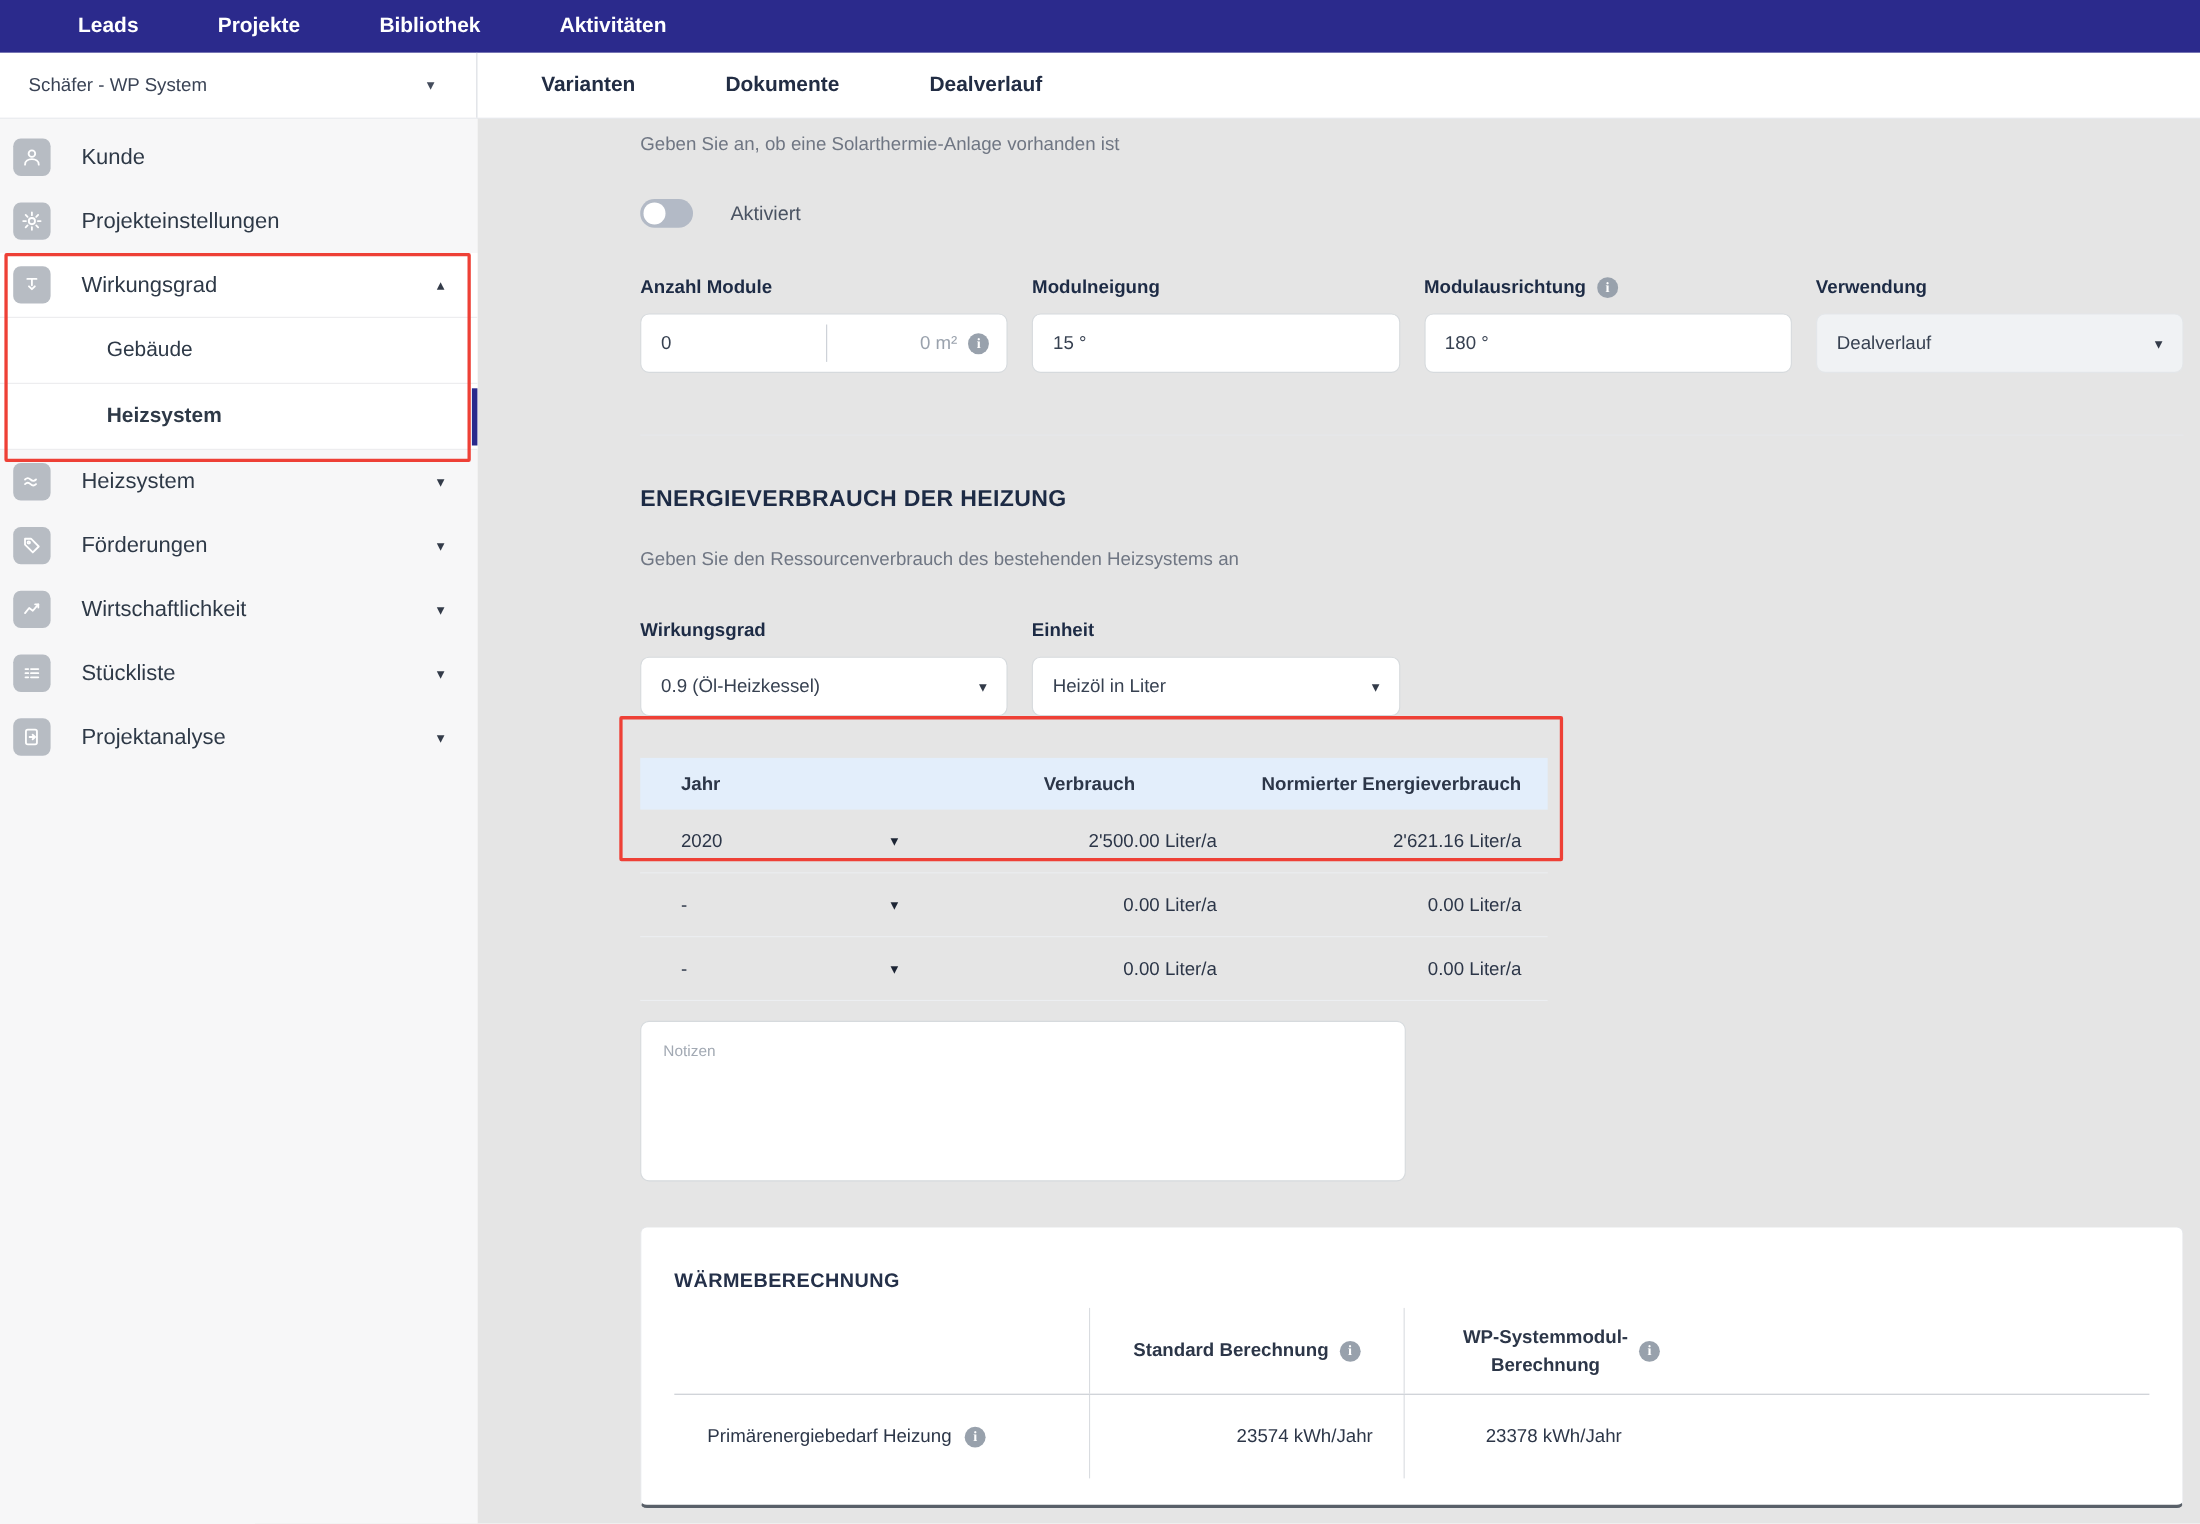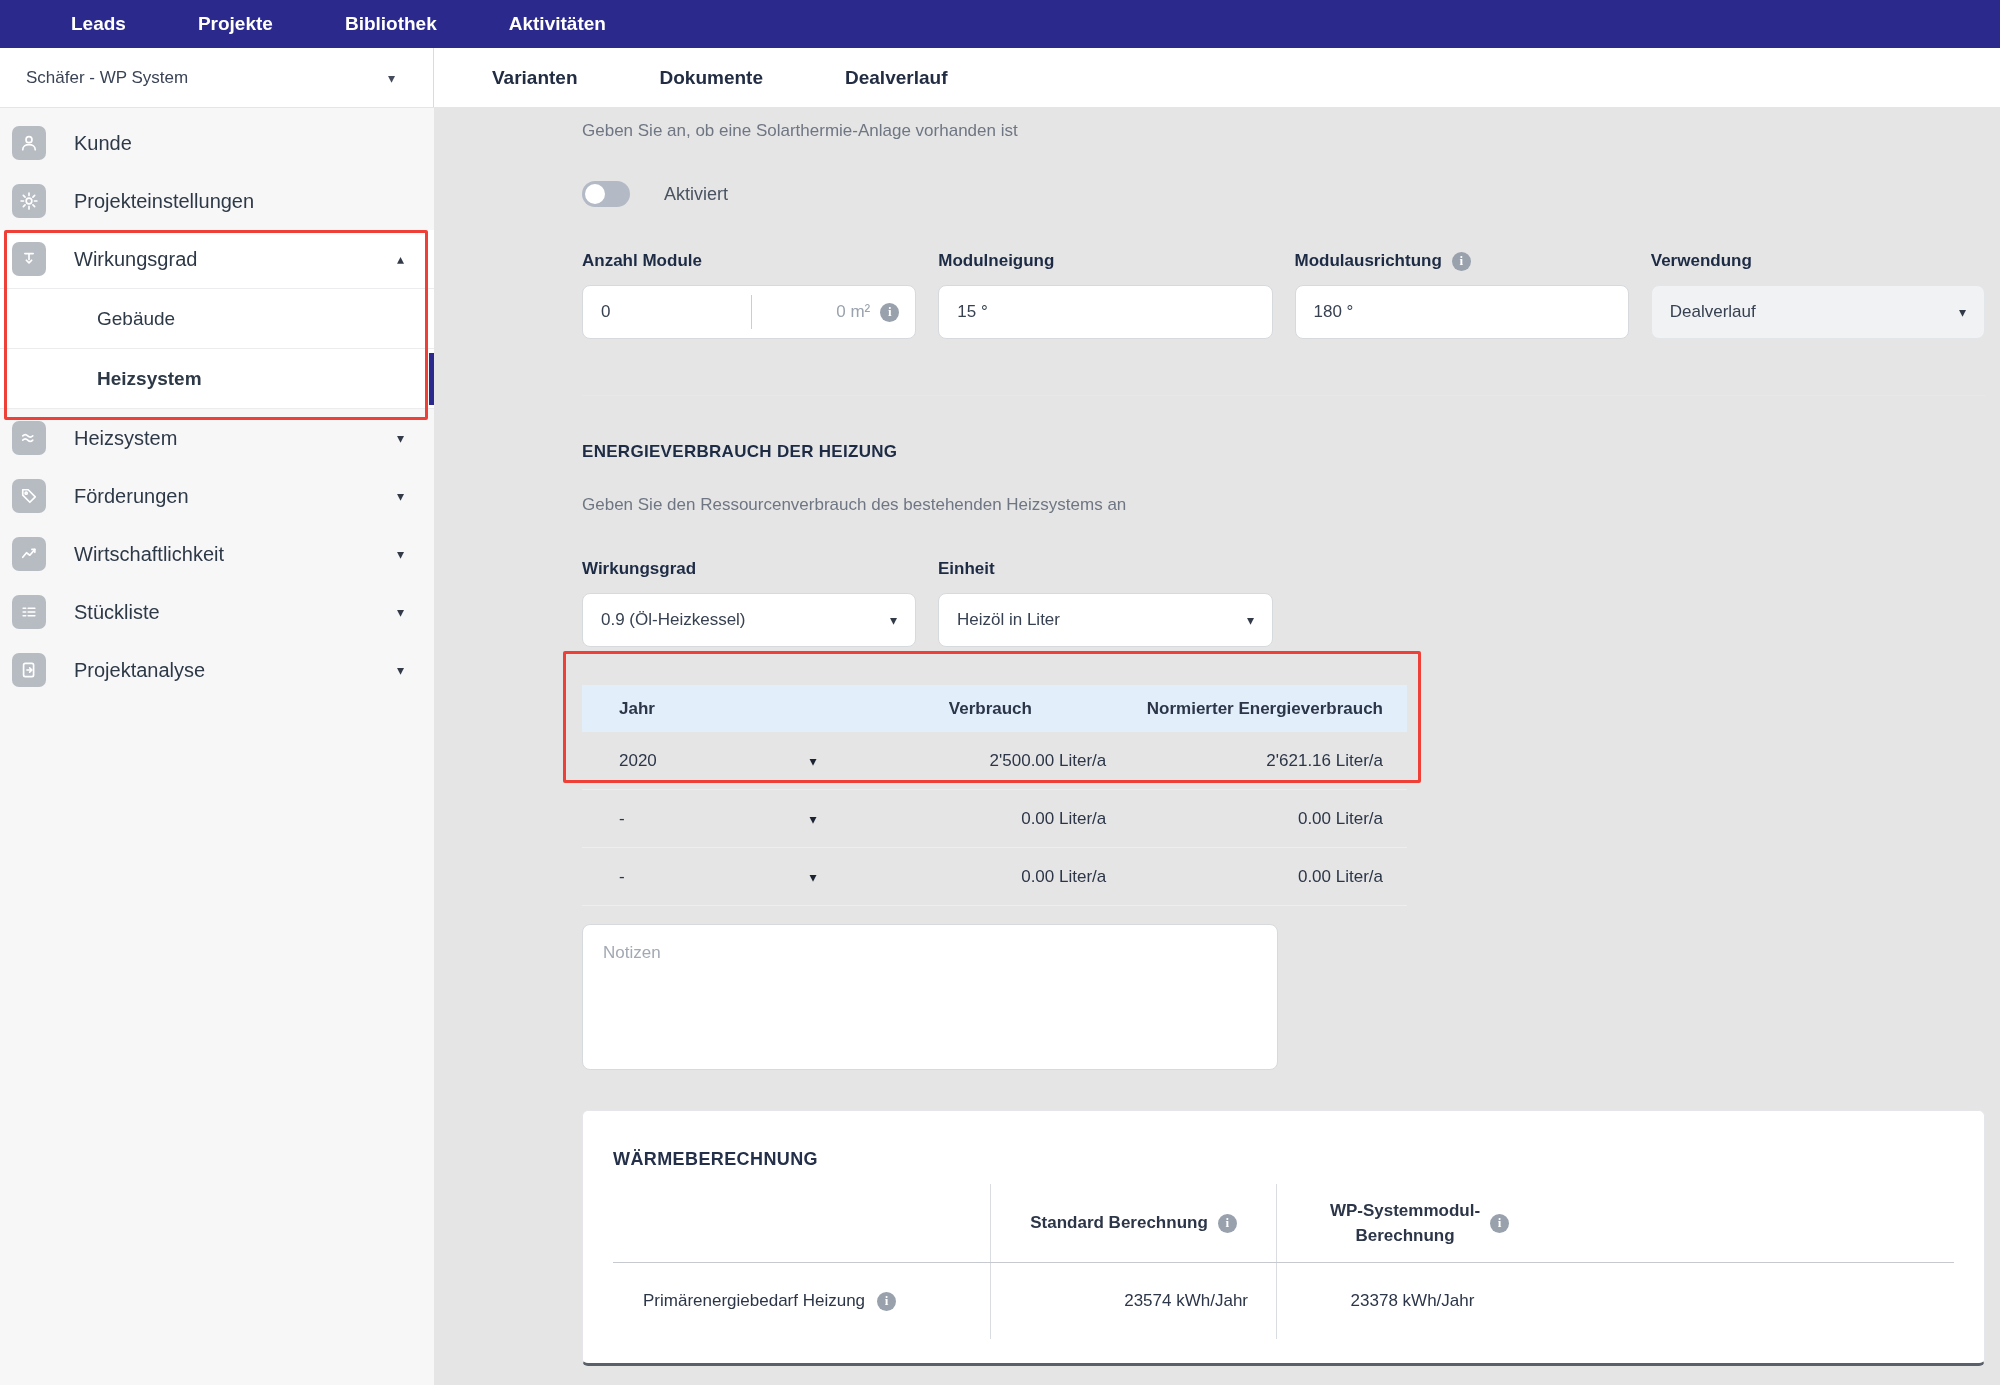--- a/index.html
+++ b/index.html
@@ -102,41 +102,41 @@
   .select-box {
     margin-top:14px; height:54px; border:1px solid #d6dadd; border-radius:8px; background:#fff;
     display:flex; align-items:center; justify-content:space-between; padding:0 18px;
     font-size:17px; color:#374151; cursor:pointer;
   }
   .select-box .caret { font-size:14px; color:#333b49; }
   .select-box.gray { background:#f0f2f4; border-color:#e3e6e9; }
 
   .h-divider { margin-top:56px; height:1px; background:#e6e8ec; width:1403px; }
 
-  .section-title { margin-top:46px; font-size:17px; font-weight:bold; color:#1d2b45; letter-spacing:.3px; }
+  .section-title { margin-top:46px; font-size:21px; font-weight:bold; color:#1d2b45; letter-spacing:.3px; }
   .section-hint { margin-top:33px; }
 
   .two-col { grid-template-columns:334px 335px; width:691px; }
 
   
   .cons-table { margin-top:38px; width:825px; font-size:17px; color:#2c3648; }
   .cons-head {
     display:flex; background:#e3eefb; height:47px; align-items:center; font-weight:bold;
   }
   .cons-row { display:flex; height:58px; align-items:center; border-bottom:1px solid #eceef1; }
   .c1 { width:34%; display:flex; align-items:center; padding-left:37px; }
   .c1 .caret { margin-left:auto; margin-right:46px; font-size:14px; color:#1c2434; cursor:pointer; }
   .c2 { width:31%; text-align:right; padding-right:12px; }
   .cons-head .c2 { text-align:center; padding-right:0; }
   .c3 { width:35%; text-align:right; padding-right:24px; }
 
   .notes-label { margin-top:46px; font-size:17px; font-weight:bold; color:#1d2b45; }
   .notes-area {
     margin-top:18px; width:696px; height:146px; border:1px solid #d6dadd; border-radius:8px;
-    padding:18px 20px; font-size:17px; color:#374151; resize:none; outline:none;
+    padding:18px 20px; font-size:14px; color:#374151; resize:none; outline:none;
     font-family:"Liberation Sans", sans-serif;
   }
   .notes-area::placeholder { color:#a2a9b3; }
 
   
   .calc-card {
     margin-top:36px; width:1403px; border:1px solid #e4e6e9; border-bottom:3px solid #596069;
     border-radius:6px; padding:38px 30px 24px 30px; background:#fff;
   }
   .calc-title { font-size:18px; font-weight:bold; color:#243049; letter-spacing:.4px; }

